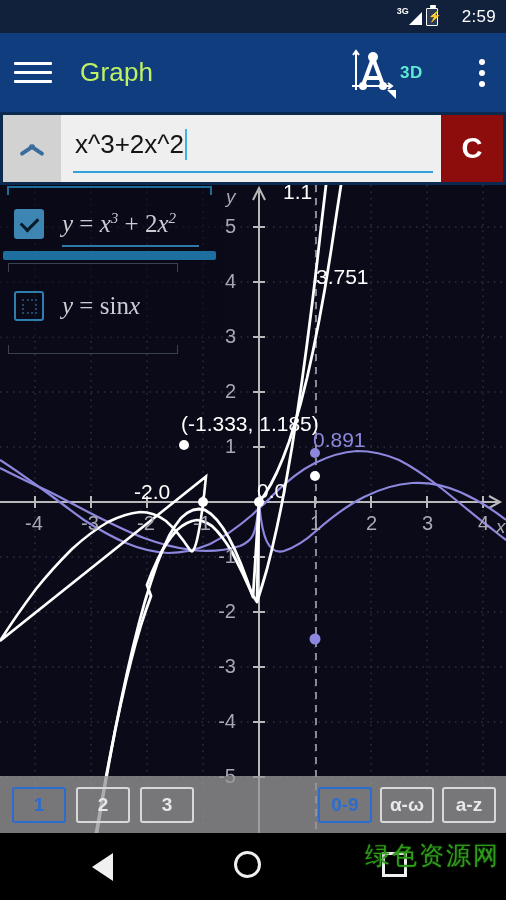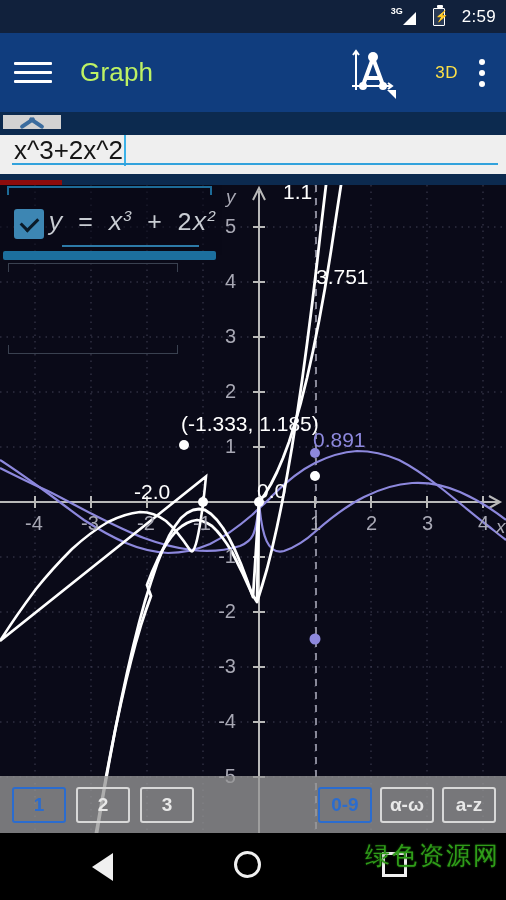--- a/index.html
+++ b/index.html
@@ -9,21 +9,21 @@
     font-family: "Liberation Sans", sans-serif;
     overflow: hidden;
   }
   #app { position: relative; width: 506px; height: 900px; }
 
   
   .statusbar {
     position: absolute; top: 0; left: 0; width: 506px; height: 33px;
     background: #11213c;
     display: flex; align-items: center; justify-content: flex-end;
-    padding-right: 10px; gap: 17px;
+    padding-right: 10px; gap: 4px;
   }
   .sig-wrap { position: relative; width: 24px; height: 20px; }
   .sig-label {
     position: absolute; left: -1px; top: -1px;
     font-size: 9px; color: #fff; font-weight: bold; line-height: 10px;
   }
   .sig-tri {
     position: absolute; right: 0; bottom: 2px;
     width: 0; height: 0;
     border-left: 13px solid transparent;
@@ -34,51 +34,51 @@
     border: 1.5px solid #fff; border-radius: 1px; background: #2a3b56;
   }
   .batt::before {
     content: ""; position: absolute; top: -4px; left: 3px;
     width: 6px; height: 3px; background: #fff; border-radius: 1px;
   }
   .batt .bolt {
     position: absolute; left: 2px; top: 1px;
     font-size: 11px; line-height: 13px; color: #fff;
   }
-  .clock { font-size: 17px; color: #fff; letter-spacing: .3px; }
+  .clock { font-size: 17px; color: #fff; letter-spacing: .3px; margin-left: 20px; }
 
   
   .appbar {
     position: absolute; top: 33px; left: 0; width: 506px; height: 79px;
     background: #103d7e;
     display: flex; align-items: center;
   }
   .hamburger {
     width: 56px; margin-left: 14px;
     display: flex; flex-direction: column; justify-content: center; gap: 6px;
     cursor: pointer;
   }
   .hamburger span { display: block; width: 38px; height: 3px; background: #fff; border-radius: 1px; }
   .apptitle {
     font-size: 26px; color: #bef264; margin-left: 10px; flex: 1;
     letter-spacing: .2px;
   }
   .icon-btn { display: flex; align-items: center; justify-content: center; cursor: pointer; }
   .graph-icon { width: 54px; height: 54px; }
   .btn3d {
-    font-size: 17px; font-weight: normal; color: #fde047;
-    width: 58px; text-align: right; letter-spacing: .5px;
+    font-size: 17px; font-weight: bold; color: #5eead4;
+    width: 58px; text-align: left; letter-spacing: .5px;
   }
   .kebab { width: 48px; display: flex; flex-direction: column; align-items: center; gap: 5px; }
   .kebab i { display: block; width: 6px; height: 6px; border-radius: 50%; background: #fff; }
 
   
   .inputrow {
     position: absolute; top: 112px; left: 0; width: 506px; height: 73px;
-    background: #0c2a4f; display: flex; align-items: stretch; flex-direction: column;
+    background: #0c2a4f; display: flex; align-items: stretch;
   }
   .collapse-btn {
     width: 58px; background: #d2d2d2;
     display: flex; align-items: center; justify-content: center; cursor: pointer;
     margin: 3px 0 3px 3px;
   }
   .chev {
     width: 26px; height: 14px; position: relative;
   }
   .chev::before, .chev::after {
@@ -131,21 +131,21 @@
   .cb.checked::after {
     content: ""; width: 14px; height: 8px;
     border-left: 3px solid #0b1b28; border-bottom: 3px solid #0b1b28;
     transform: rotate(-45deg); margin-top: -4px;
   }
   .cb.empty::after {
     content: ""; width: 11px; height: 11px; border: 2px dotted #2f7fae;
     opacity: .55;
   }
   .fnexpr {
-    margin-left: 4px; font-family: Liberation Mono, monospace;
+    margin-left: 18px; font-family: Liberation Serif, serif;
     font-size: 25px; color: #c9cdd3; font-style: italic;
     white-space: nowrap;
   }
   .fnexpr .up { font-style: italic; font-size: 15px; vertical-align: super; }
   .fnexpr .rm { font-style: normal; }
   .fn-underline {
     position: absolute; left: 62px; width: 137px; bottom: 8px; height: 2px;
     background: #2d7aa8;
   }
   .topbracket {
@@ -413,20 +413,26 @@
         <div class="cb checked"></div>
         <div class="fnexpr">
           <span class="rm" style="font-style:italic">y</span><span class="rm"> = </span><span style="font-style:italic">x</span><span class="up">3</span><span class="rm"> + 2</span><span style="font-style:italic">x</span><span class="up">2</span>
         </div>
         <div class="fn-underline"></div>
       </div>
 
       <div class="teal-bar" style="top:66px"></div>
       <div class="grey-bracket" style="top:78px"></div>
 
+      <div class="fnrow" style="margin-top:20px">
+        <div class="cb empty"></div>
+        <div class="fnexpr">
+          <span style="font-style:italic">y</span><span class="rm"> = </span><span class="rm">sin</span><span style="font-style:italic">x</span>
+        </div>
+      </div>
 
       <div class="grey-bracket bot" style="top:160px"></div>
     </div>
   </div>
 
   <div class="kbbar">
     <div class="kbgroup left">
       <div class="kbkey active">1</div>
       <div class="kbkey">2</div>
       <div class="kbkey">3</div>

